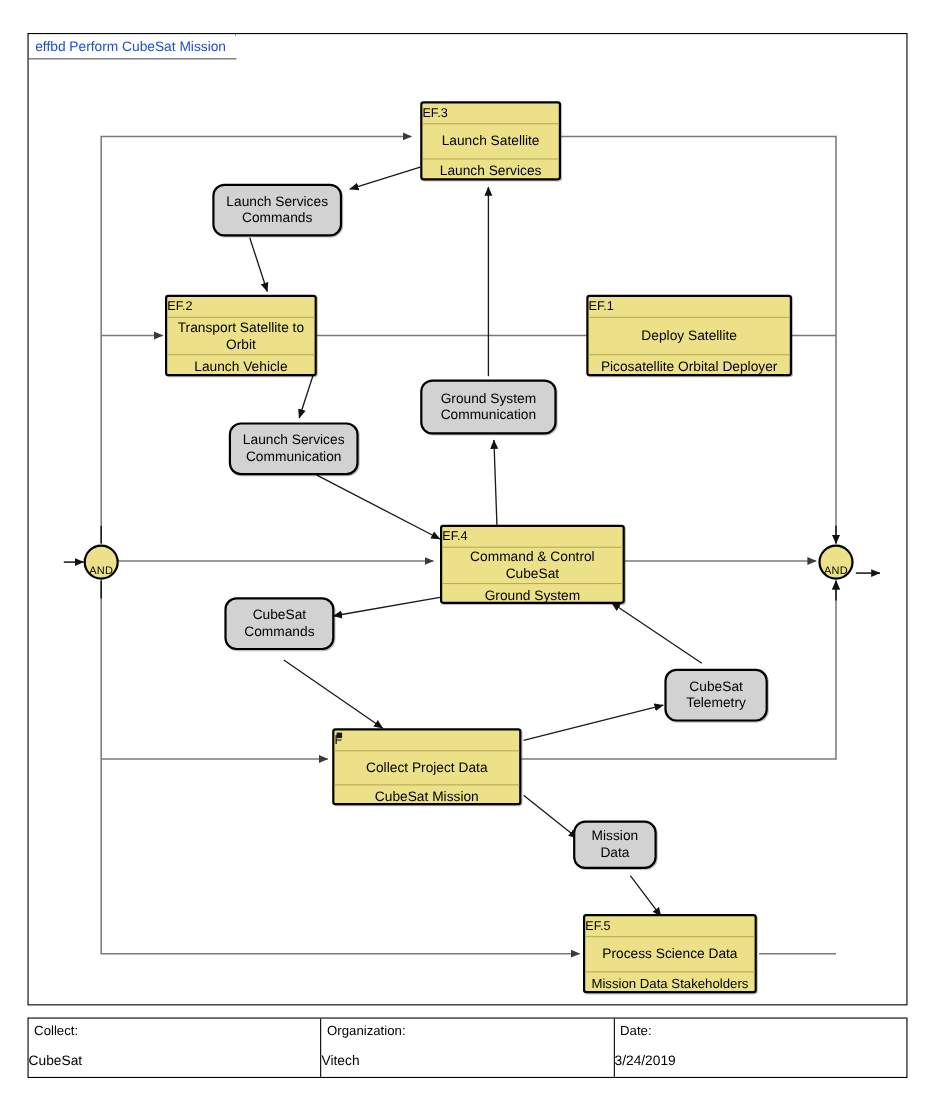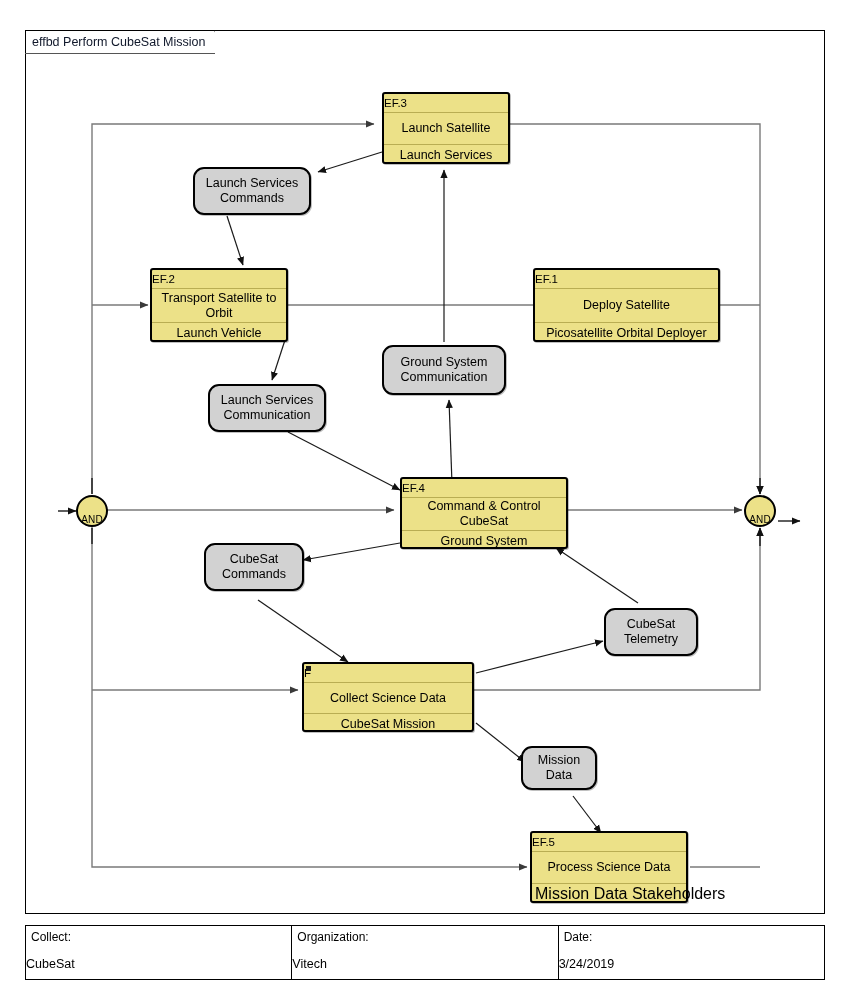--- a/index.html
+++ b/index.html
@@ -6,21 +6,21 @@
   body{font-family:"Liberation Sans",sans-serif;color:#000;}
 
   #page{position:relative;width:851px;height:1005px;background:#fff;overflow:hidden;}
 
   
   .frame{position:absolute;left:25px;top:30px;width:800px;height:884px;
          border:1px solid #000;background:#fff;box-sizing:border-box;}
   .tab{position:absolute;left:25px;top:30px;height:24px;background:#fff;
        border-left:1px solid #000;border-top:1px solid #000;box-sizing:border-box;}
   .tab-label{position:absolute;left:32px;top:32px;font-size:12.5px;line-height:20px;
-             white-space:nowrap;color:#0f172a;}
+             white-space:nowrap;color:#1d4ed8;}
   .tab-underline{position:absolute;left:25px;top:53px;width:175px;height:0;
                  border-top:1px solid #555;}
 
   
   #wires{position:absolute;left:0;top:0;width:851px;height:1005px;}
 
   
   .fn{position:absolute;background:#ece188;border:2px solid #000;border-radius:3px;
       box-sizing:border-box;box-shadow:1px 1px 0 rgba(0,0,0,.25);}
   .fn .id{height:19px;line-height:19px;font-size:11.5px;padding-left:0;
@@ -158,28 +158,28 @@
 
   <div class="fn" style="left:400px;top:477px;width:168px;height:72px;">
     <div class="id">EF.4</div>
     <div class="title" style="height:33px;">Command &amp; Control CubeSat</div>
     <div class="foot">Ground System</div>
   </div>
 
   <div class="fn" style="left:302px;top:662px;width:172px;height:70px;">
     <div class="corner-dot"></div>
     <div class="id">F</div>
-    <div class="title" style="height:31px;">Collect Science Data</div>
+    <div class="title" style="height:31px;">Collect Project Data</div>
     <div class="foot">CubeSat Mission</div>
   </div>
 
   <div class="fn" style="left:530px;top:831px;width:158px;height:72px;">
     <div class="id">EF.5</div>
     <div class="title" style="height:32px;">Process Science Data</div>
-    <div class="foot" style="font-size:16px;">Mission Data Stakeholders</div>
+    <div class="foot" style="font-size:12px;">Mission Data Stakeholders</div>
   </div>
 
   <div class="item" style="left:193px;top:167px;width:118px;height:48px;">
     <span>Launch Services Commands</span>
   </div>
 
   <div class="item" style="left:208px;top:384px;width:118px;height:48px;">
     <span>Launch Services Communication</span>
   </div>
 

